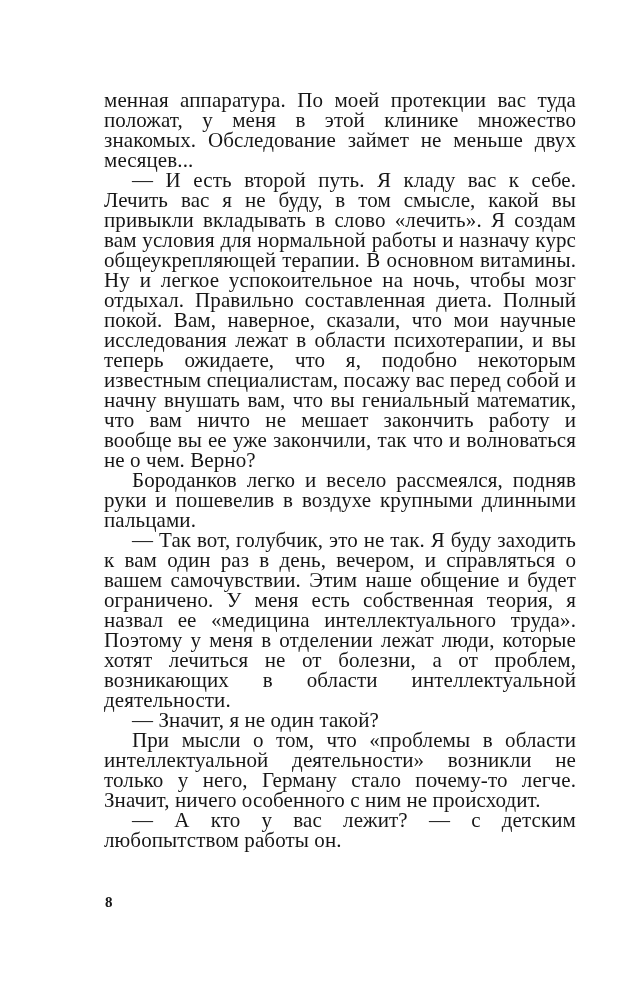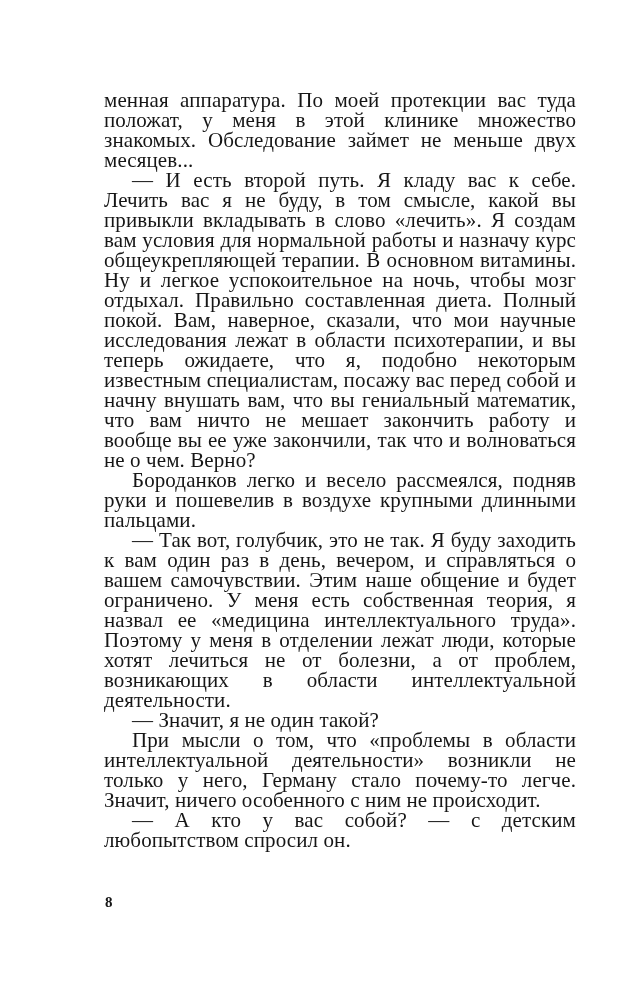--- a/index.html
+++ b/index.html
@@ -48,16 +48,16 @@
 <body>
 
 <div class="page">
   <div class="text-block">
     <p class="no-indent">менная аппаратура. По моей протекции вас туда положат, у меня в этой клинике множество знакомых. Обследование займет не меньше двух месяцев...</p>
     <p>— И есть второй путь. Я кладу вас к себе. Лечить вас я не буду, в том смысле, какой вы привыкли вкладывать в слово «лечить». Я создам вам условия для нормальной работы и назначу курс общеукрепляющей терапии. В основном витамины. Ну и легкое успокоительное на ночь, чтобы мозг отдыхал. Правильно составленная диета. Полный покой. Вам, наверное, сказали, что мои научные исследования лежат в области психотерапии, и вы теперь ожидаете, что я, подобно некоторым известным специалистам, посажу вас перед собой и начну внушать вам, что вы гениальный математик, что вам ничто не мешает закончить работу и вообще вы ее уже закончили, так что и волноваться не о чем. Верно?</p>
     <p>Бороданков легко и весело рассмеялся, подняв руки и пошевелив в воздухе крупными длинными пальцами.</p>
     <p>— Так вот, голубчик, это не так. Я буду заходить к вам один раз в день, вечером, и справляться о вашем самочувствии. Этим наше общение и будет ограничено. У меня есть собственная теория, я назвал ее «медицина интеллектуального труда». Поэтому у меня в отделении лежат люди, которые хотят лечиться не от болезни, а от проблем, возникающих в области интеллектуальной деятельности.</p>
     <p>— Значит, я не один такой?</p>
     <p>При мысли о том, что «проблемы в области интеллектуальной деятельности» возникли не только у него, Герману стало почему-то легче. Значит, ничего особенного с ним не происходит.</p>
-    <p>— А кто у вас собой? — с детским любопытством спросил он.</p>
+    <p>— А кто у вас лежит? — с детским любопытством работы он.</p>
   </div>
   <div class="page-number">8</div>
 </div>
 
 </body></html>

